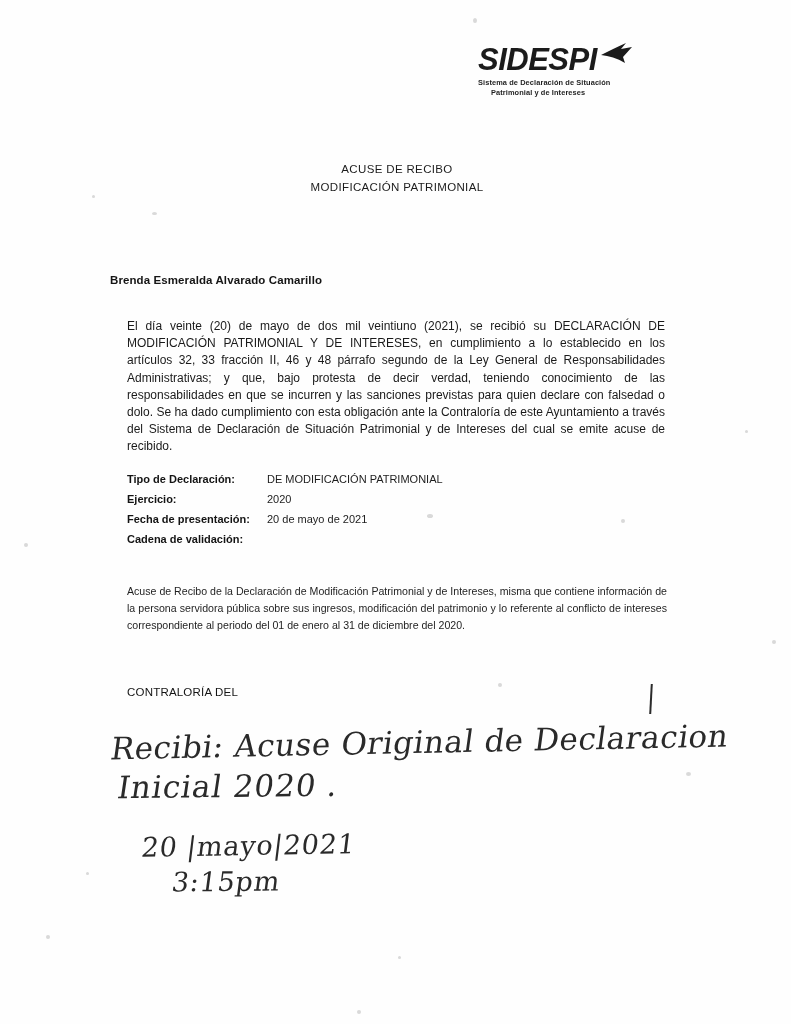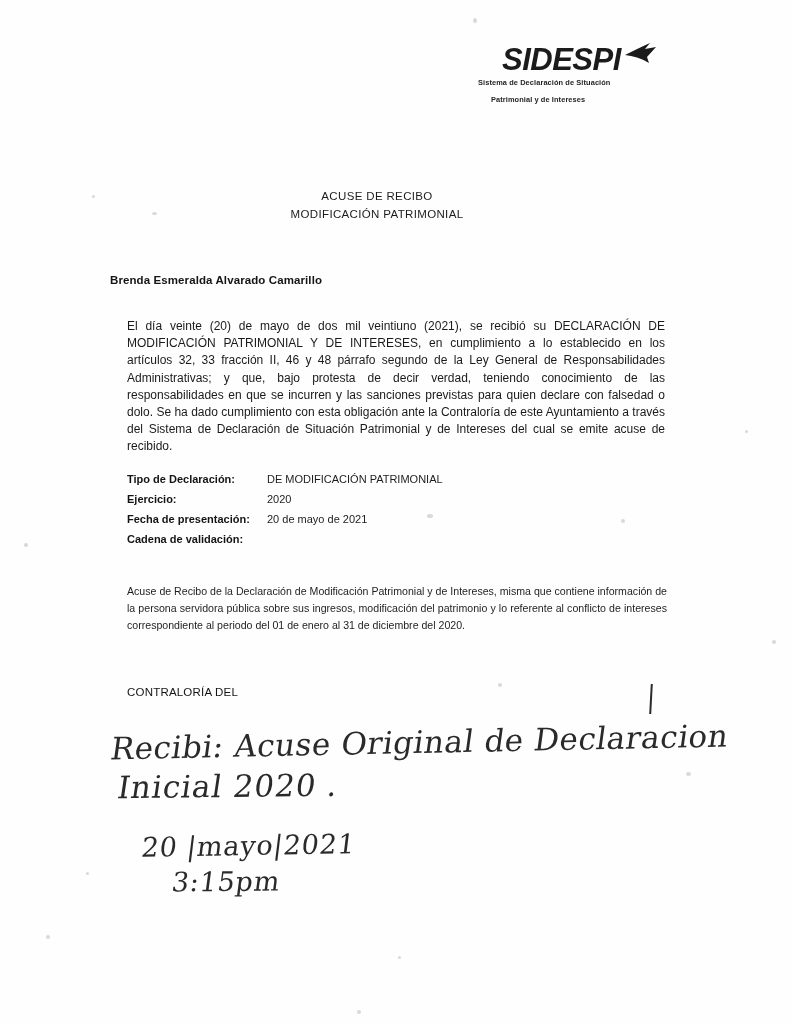--- a/index.html
+++ b/index.html
@@ -37,48 +37,48 @@
   }
   .logo-word {
     font-family: "Liberation Sans", sans-serif;
     font-weight: bold;
     font-style: italic;
     font-size: 31px;
     letter-spacing: -0.5px;
     color: #1b1b1b;
     line-height: 1;
     display: inline-block;
-    margin-left: 24px;
   }
   .logo-arrow {
     display: inline-block;
     position: relative;
     top: -4px;
     margin-left: -2px;
   }
   .logo-sub {
     font-size: 7.4px;
     font-weight: bold;
     color: #1f1f1f;
     line-height: 1.35;
     margin-top: 3px;
     letter-spacing: .1px;
   }
 
   
   .doc-title {
     position: absolute;
     left: 0;
-    top: 188px;
+    top: 161px;
     width: 754px;
     text-align: center;
     font-size: 11.5px;
     letter-spacing: .35px;
     color: #1c1c1c;
     line-height: 1.55;
+    padding-left: 20px;
   }
 
   .recipient {
     position: absolute;
     left: 110px;
     top: 274px;
     font-size: 11.5px;
     font-weight: bold;
     letter-spacing: .1px;
     color: #151515;
@@ -207,21 +207,21 @@
   <div class="logo-block">
     <div>
       <span class="logo-word">SIDESPI</span>
       <span class="logo-arrow">
         <svg width="34" height="26" viewBox="0 0 34 26" aria-hidden="true">
           <path d="M2 15 C10 11, 18 7, 27 3 L22 9 L33 7 L24 17 L26 23 C18 18, 10 16, 2 15 Z" fill="#1b1b1b"></path>
         </svg>
       </span>
     </div>
     <div class="logo-sub">Sistema de Declaración de Situación</div>
-    <div class="logo-sub" style="margin-top:7px;padding-left:13px;">Patrimonial y de Intereses</div>
+    <div class="logo-sub" style="margin-top:0;padding-left:13px;">Patrimonial y de Intereses</div>
   </div>
 
   <div class="doc-title">
     <div>ACUSE DE RECIBO</div>
     <div>MODIFICACIÓN PATRIMONIAL</div>
   </div>
 
   <div class="recipient">Brenda Esmeralda Alvarado Camarillo</div>
 
   <div class="body-par">El día veinte (20) de mayo de dos mil veintiuno (2021), se recibió su DECLARACIÓN DE MODIFICACIÓN PATRIMONIAL Y DE INTERESES, en cumplimiento a lo establecido en los artículos 32, 33 fracción II, 46 y 48 párrafo segundo de la Ley General de Responsabilidades Administrativas; y que, bajo protesta de decir verdad, teniendo conocimiento de las responsabilidades en que se incurren y las sanciones previstas para quien declare con falsedad o dolo. Se ha dado cumplimiento con esta obligación ante la Contraloría de este Ayuntamiento a través del Sistema de Declaración de Situación Patrimonial y de Intereses del cual se emite acuse de recibido.</div>

